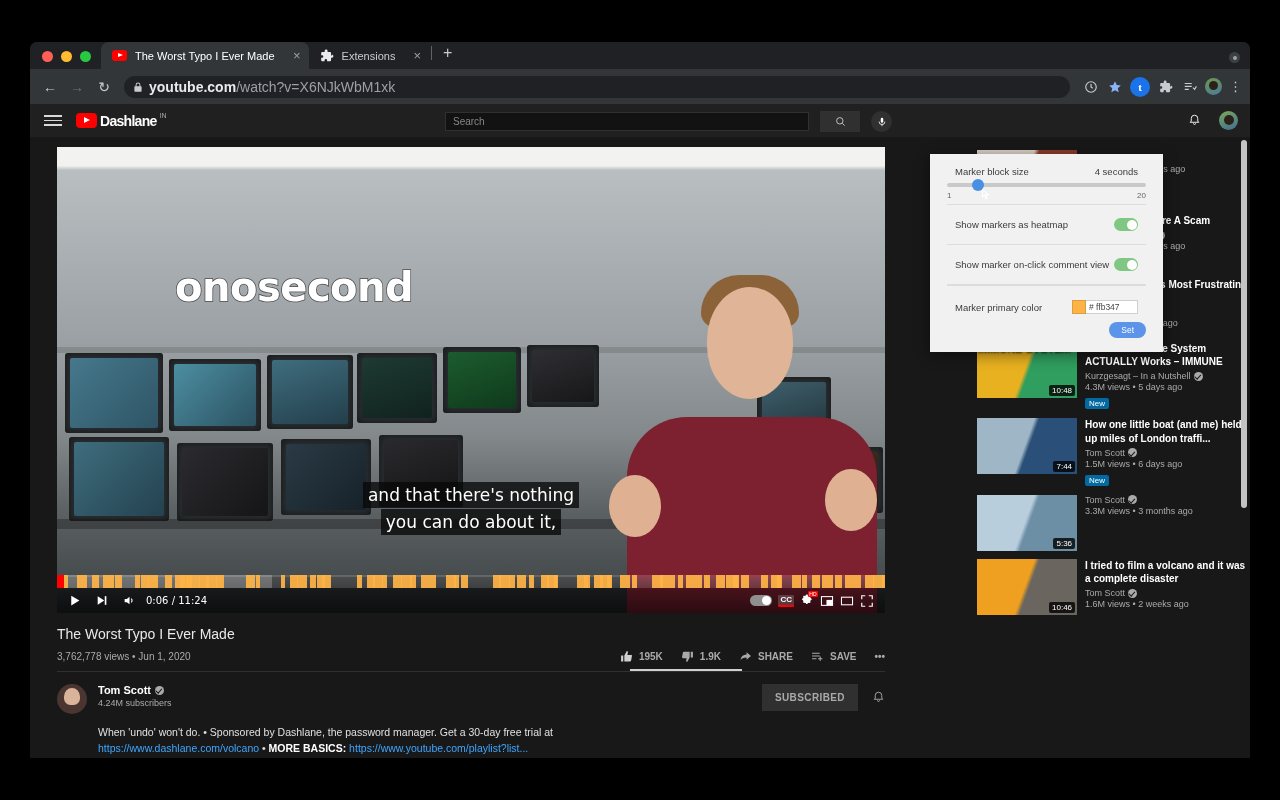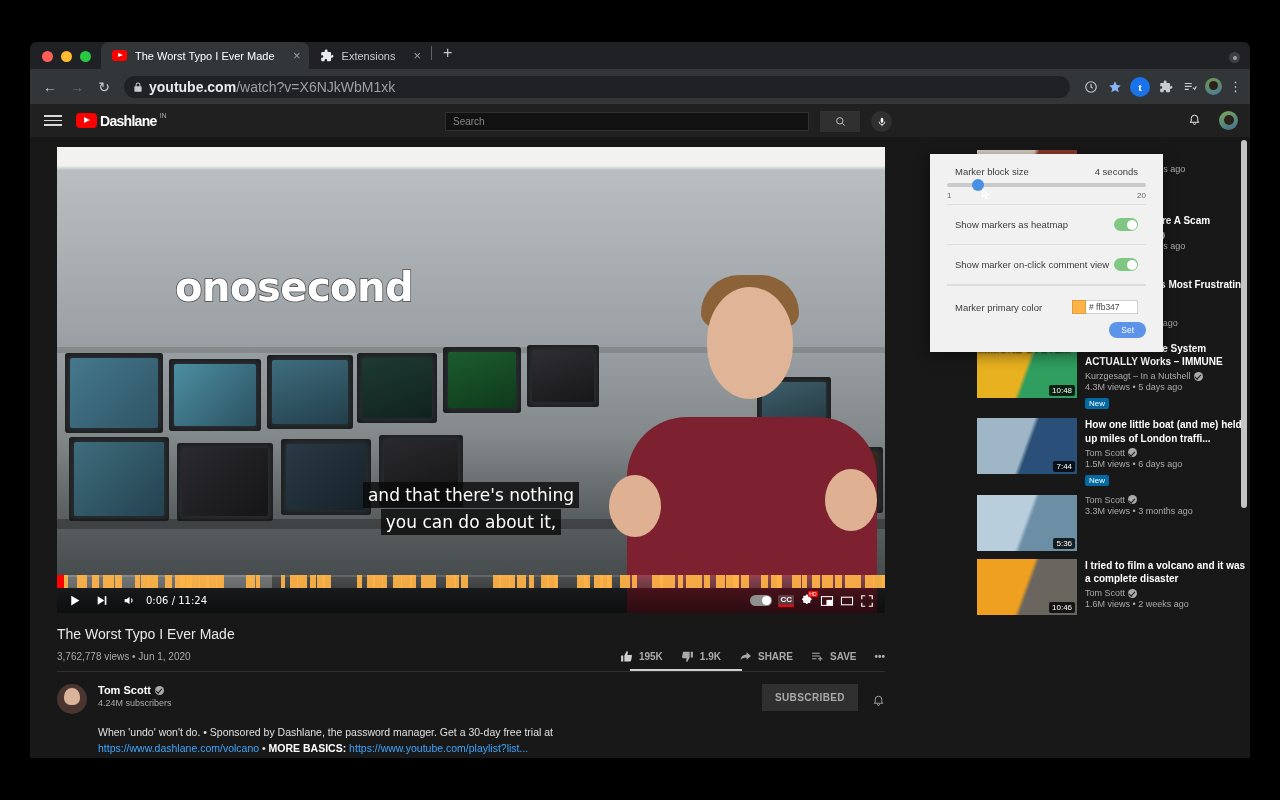--- a/index.html
+++ b/index.html
@@ -403,21 +403,21 @@
   #channel-avatar::after {
     content: ""; position: absolute; left: 7px; top: 4px;
     width: 16px; height: 17px; border-radius: 50% 50% 40% 40%;
     background: #d9b39a;
   }
   #channel-name {
     color: #fff; font-size: 11px; font-weight: 700;
     display: flex; align-items: center; gap: 4px;
   }
   #sub-count { color: #aaa; font-size: 9px; margin-top: 2px; }
-  #subscribe-wrap { margin-left: auto; display: flex; align-items: flex-end; gap: 14px; }
+  #subscribe-wrap { margin-left: auto; display: flex; align-items: center; gap: 14px; }
   #subscribed-btn {
     background: #303030; color: #aaa;
     font-size: 10px; font-weight: 700;
     padding: 8px 13px; letter-spacing: .4px;
     cursor: pointer;
   }
   #description {
     margin: 10px 0 0 41px; width: 600px;
     color: #e0e0e0; font-size: 10.5px; line-height: 1.55;
   }

